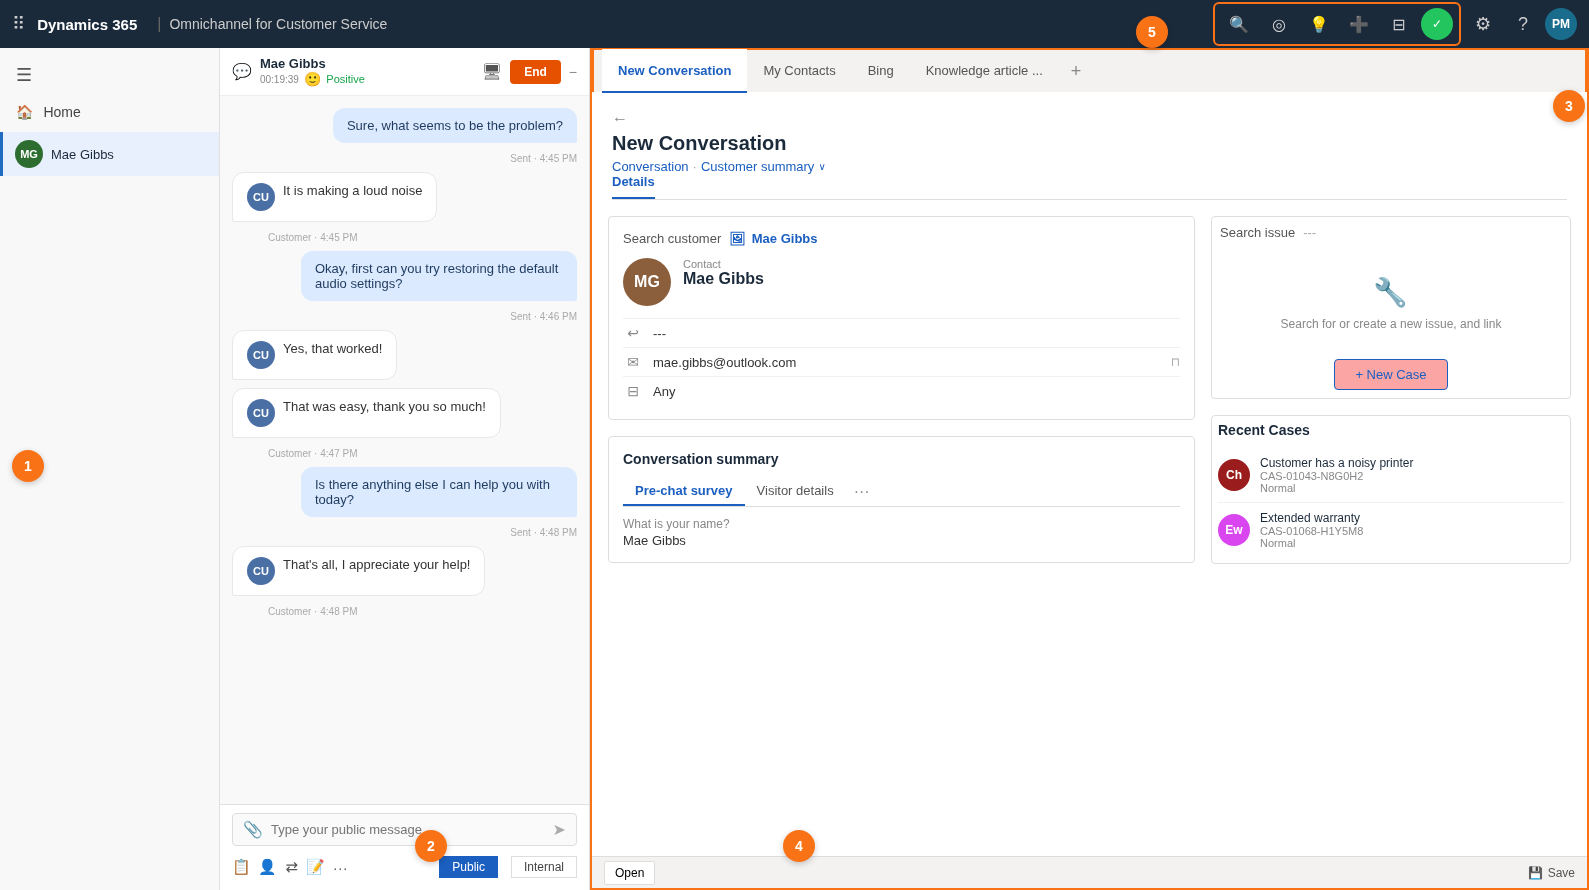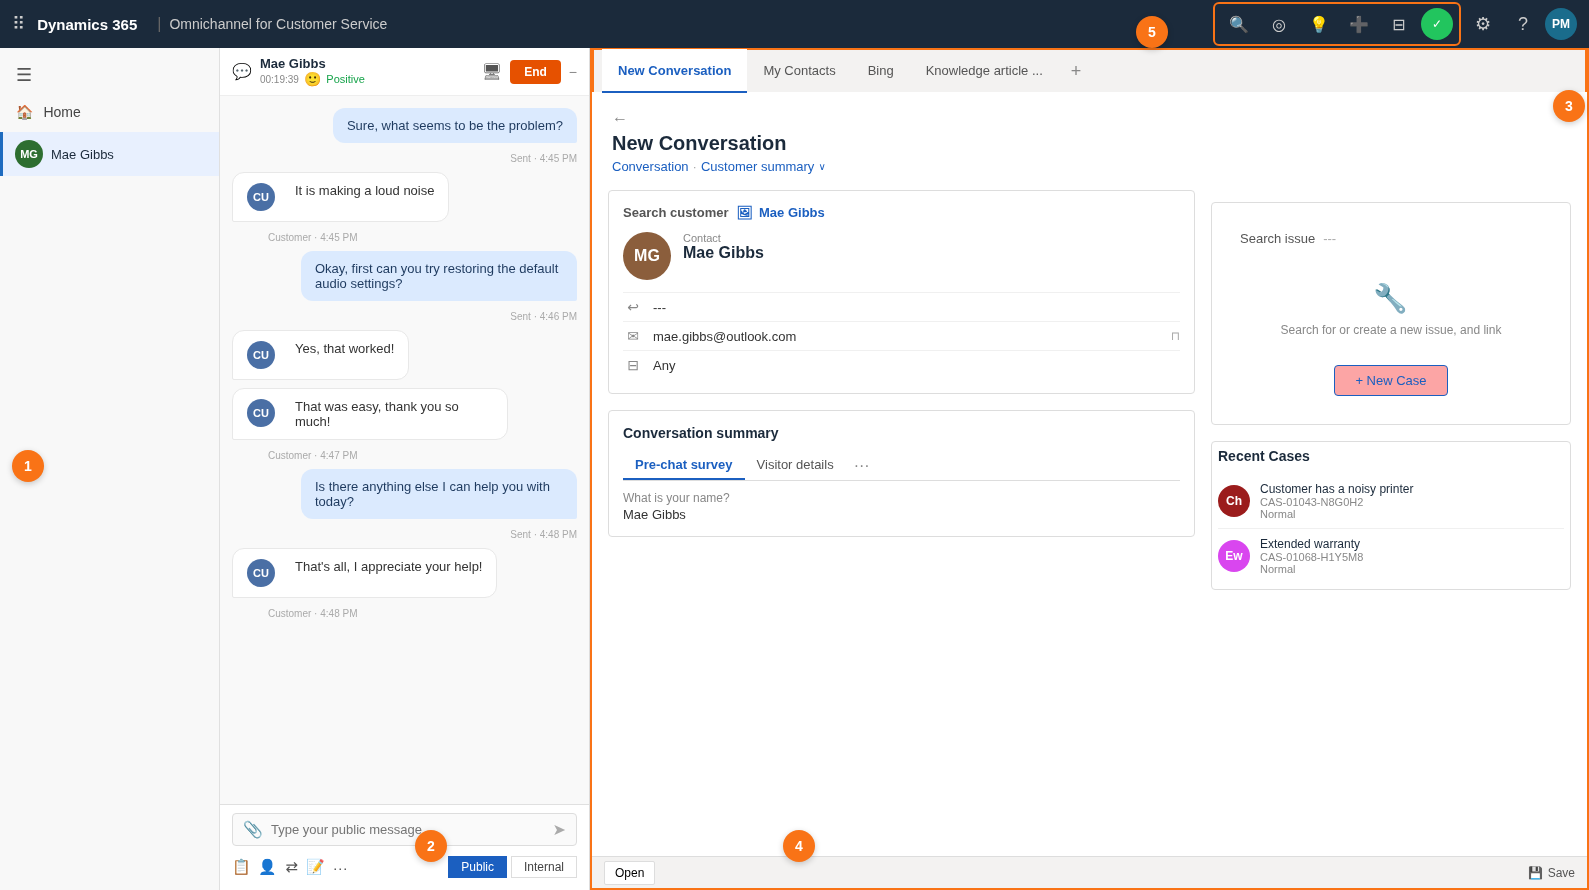--- a/index.html
+++ b/index.html
@@ -112,21 +112,21 @@
       background: #dbeafe; color: #1e3a5f;
       border-radius: 12px 12px 2px 12px;
       padding: 10px 14px; max-width: 80%; font-size: 13px;
     }
     .msg-customer {
       align-self: flex-start;
       background: white; color: #333;
       border-radius: 12px 12px 12px 2px;
       padding: 10px 14px; max-width: 80%; font-size: 13px;
       border: 1px solid #e8e8e8;
-      display: flex; align-items: flex-start; gap: 20px;
+      display: flex; align-items: flex-start; gap: 8px;
     }
     .customer-bubble {
       width: 28px; height: 28px; border-radius: 50%;
       background: #4a6fa5; color: white; font-size: 11px; font-weight: 700;
       display: flex; align-items: center; justify-content: center;
       flex-shrink: 0;
     }
     .msg-text { flex: 1; }
     .msg-timestamp { font-size: 10px; color: #aaa; text-align: right; margin-top: 2px; }
     .msg-timestamp.left { text-align: left; padding-left: 36px; }
@@ -142,21 +142,21 @@
     .chat-input {
       flex: 1; border: none; background: transparent; font-size: 13px; color: #888;
       outline: none;
     }
     .send-btn { color: #aaa; cursor: pointer; font-size: 16px; }
     .chat-toolbar {
       display: flex; align-items: center; gap: 8px; padding: 4px 0;
     }
     .toolbar-btn { color: #555; cursor: pointer; font-size: 15px; }
     .visibility-toggle {
-      display: flex; margin-left: auto; gap: 4px;
+      display: flex; margin-left: auto; gap: 13px;
     }
     .vis-btn {
       padding: 3px 12px; font-size: 12px; border: 1px solid #ddd; cursor: pointer;
     }
     .vis-btn.active { background: #1b5fc0; color: white; border-color: #1b5fc0; }
     .vis-btn.inactive { background: white; color: #444; }
 
     
     .right-panel {
       flex: 1; display: flex; flex-direction: column; background: white; position: relative;
@@ -208,21 +208,21 @@
     .left-col { flex: 1; display: flex; flex-direction: column; gap: 16px; }
     .right-col { width: 360px; display: flex; flex-direction: column; gap: 16px; }
 
     
     .customer-card {
       border: 1px solid #ddd; border-radius: 4px; padding: 14px;
     }
     .search-customer-row {
       display: flex; align-items: center; gap: 8px; margin-bottom: 12px;
     }
-    .search-label { font-size: 13px; color: #555; font-weight: bold; }
+    .search-label { font-size: 13px; color: #555; }
     .customer-link {
       display: flex; align-items: center; gap: 6px; color: #1b5fc0; font-size: 13px; font-weight: 600; cursor: pointer;
     }
     .contact-info { display: flex; align-items: flex-start; gap: 12px; margin-bottom: 12px; }
     .contact-avatar-circle {
       width: 48px; height: 48px; border-radius: 50%;
       background: #8b5e3c; display: flex; align-items: center; justify-content: center;
       color: white; font-size: 16px; font-weight: 700;
     }
     .contact-type { font-size: 11px; color: #888; }
@@ -247,22 +247,22 @@
       border-bottom: 2px solid transparent;
     }
     .summary-tab.active { border-bottom: 2px solid #1b5fc0; color: #1b5fc0; font-weight: 600; }
     .summary-tab.inactive { color: #555; }
     .summary-more { margin-left: 8px; color: #888; cursor: pointer; }
     .survey-question { font-size: 12px; color: #888; margin-bottom: 2px; }
     .survey-answer { font-size: 13px; color: #333; font-weight: 500; }
 
     
     .issue-card {
-      border: 1px solid #ddd; border-radius: 4px; padding: 28px;
-      display: flex; flex-direction: column; align-items: stretch; margin-top: 12px;
+      border: 1px solid #ddd; border-radius: 4px; padding: 8px;
+      display: flex; flex-direction: column; align-items: stretch;
     }
     .search-issue-row {
       display: flex; align-items: center; gap: 8px; margin-bottom: 16px;
     }
     .search-issue-label { font-size: 13px; color: #555; }
     .issue-dashes { color: #aaa; font-size: 13px; }
     .issue-empty {
       display: flex; flex-direction: column; align-items: center;
       justify-content: center; padding: 20px; gap: 8px;
     }
@@ -462,20 +462,23 @@
         <div style="display:flex;align-items:center;margin-bottom:6px;">
           <span class="back-btn">←</span>
         </div>
         <div class="conv-title">New Conversation</div>
         <div class="conv-breadcrumb">
           <span>Conversation</span>
           <span class="breadcrumb-sep">·</span>
           <span>Customer summary</span>
           <span style="font-size:10px;">∨</span>
         </div>
+        <div class="conv-tabs">
+          <div class="conv-tab active">Details</div>
+        </div>
       </div>
 
       <div class="right-panel-scroll">
         <div class="details-area">
 
           <div class="left-col">
 
             <div class="customer-card">
               <div class="search-customer-row">
                 <span class="search-label">Search customer</span>

